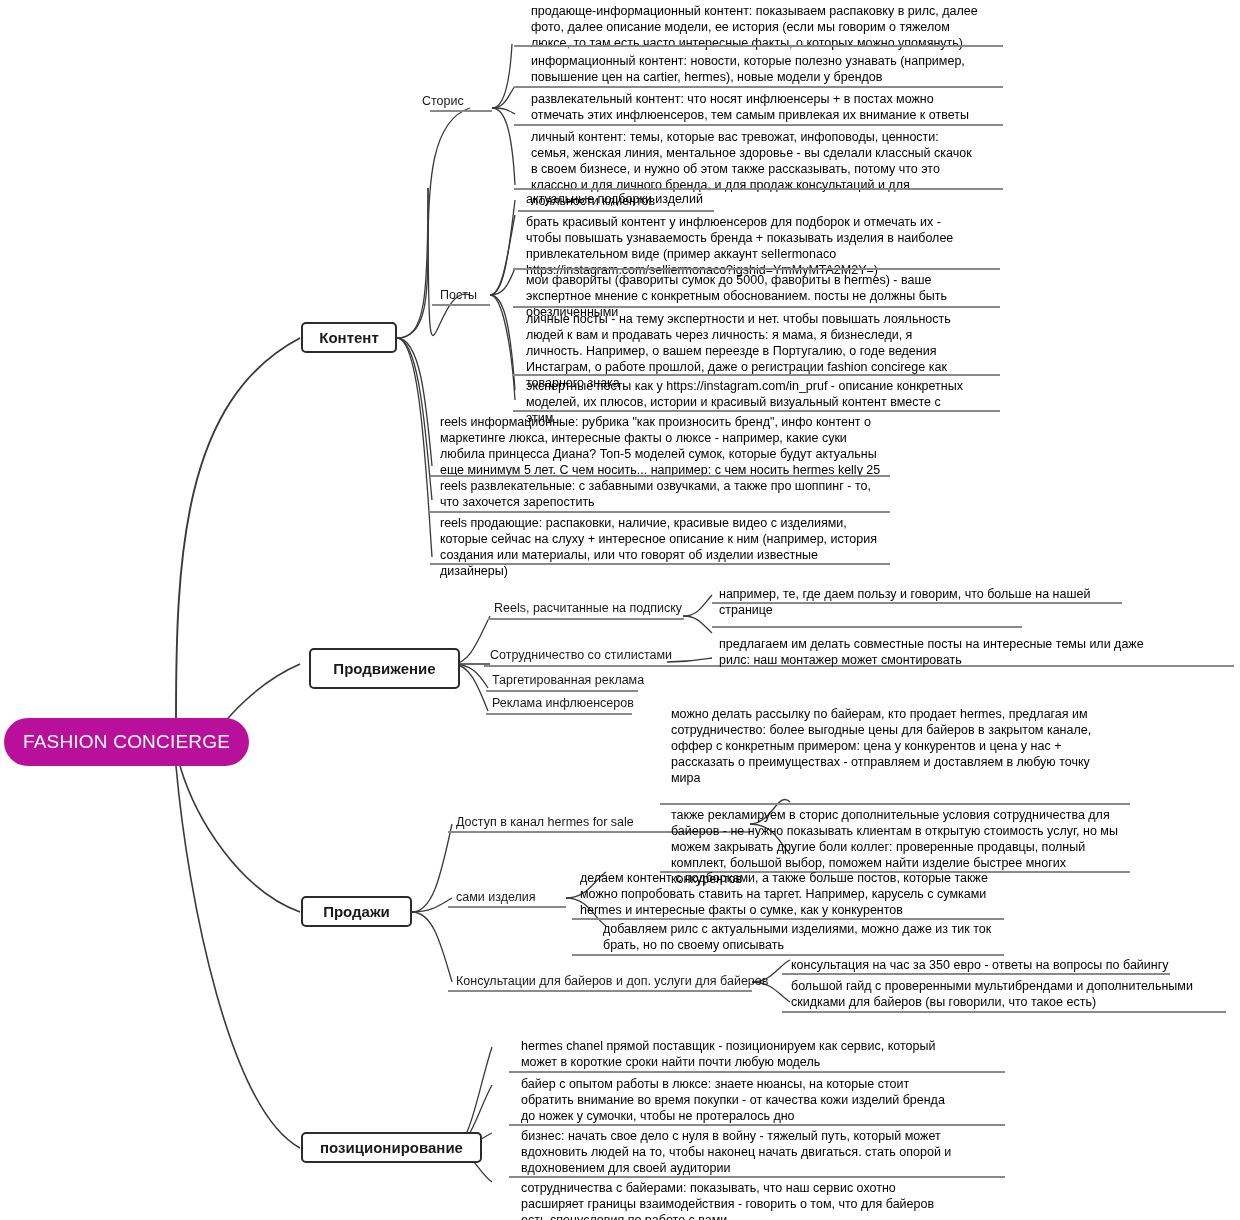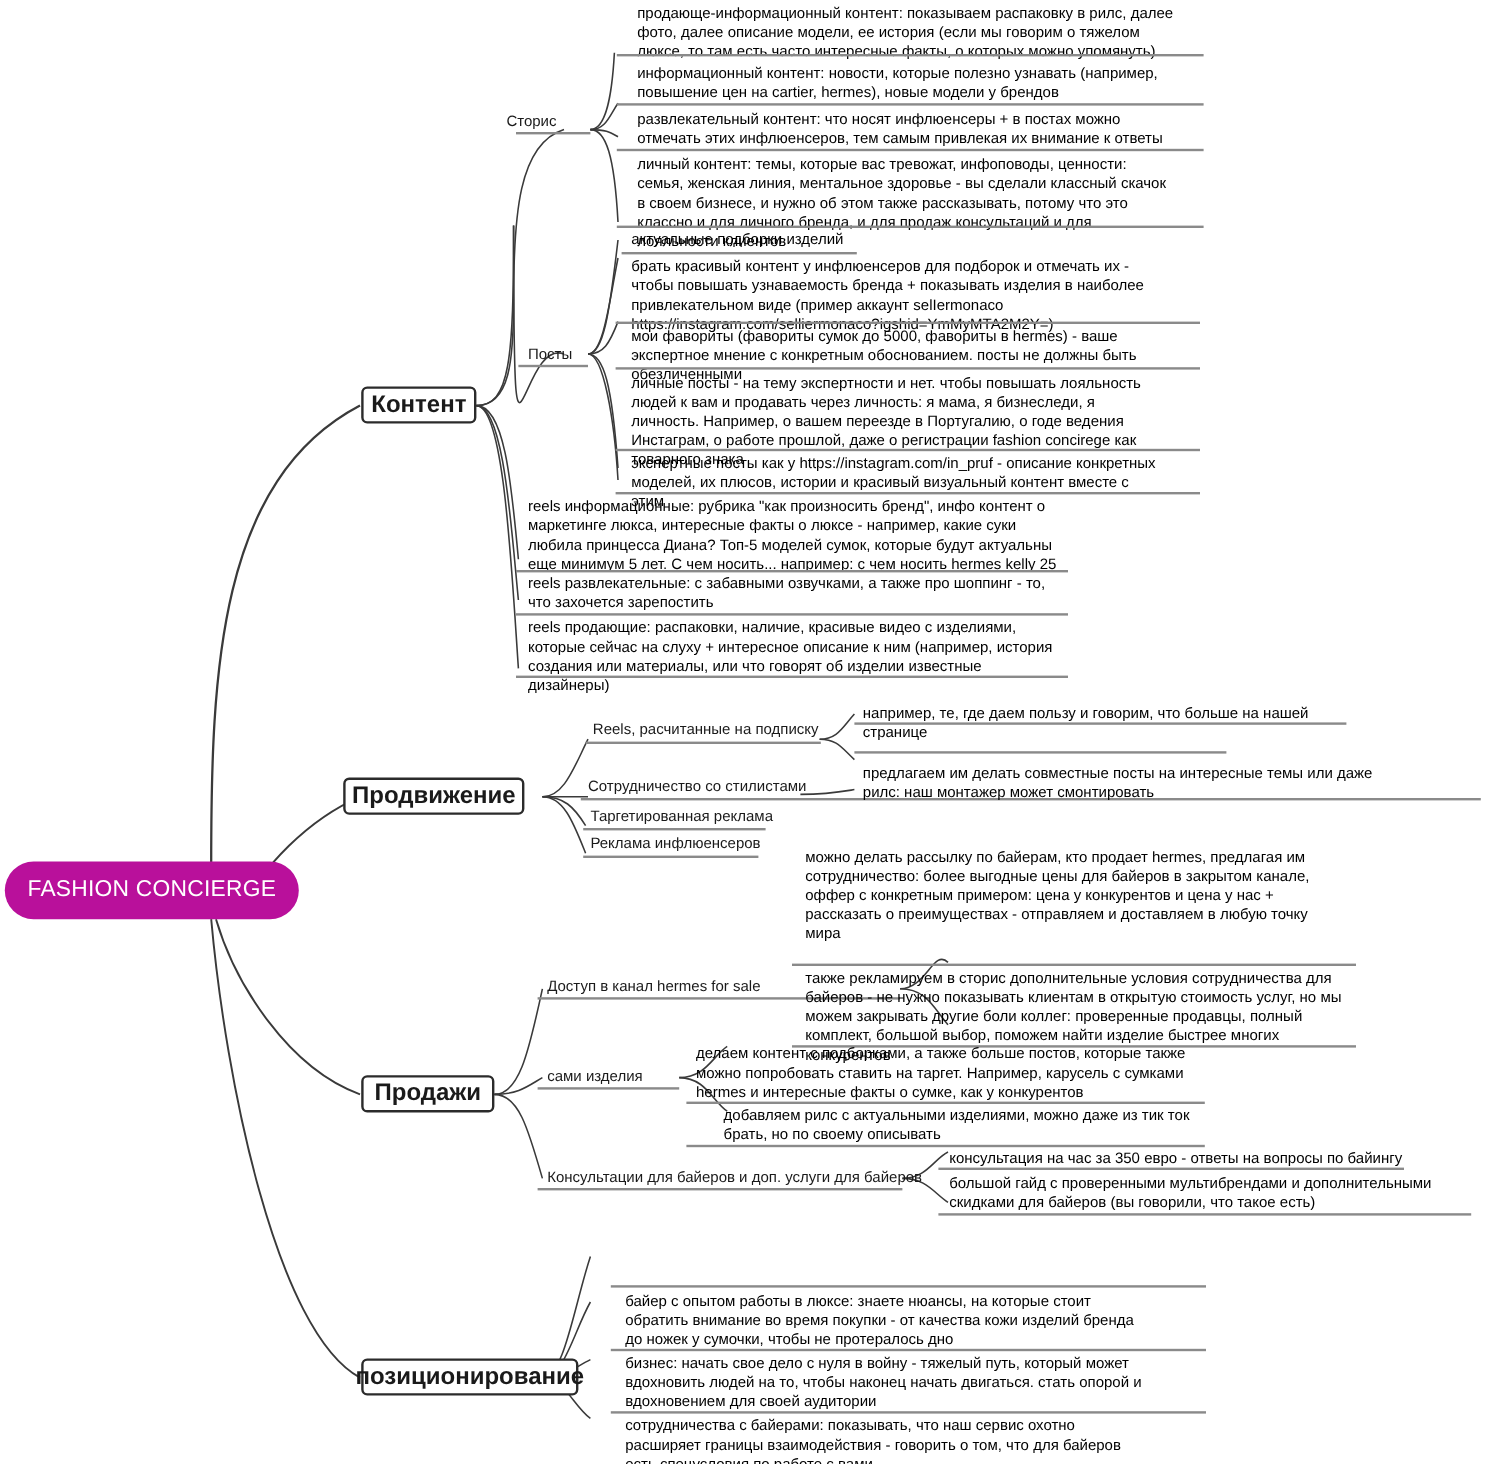--- a/index.html
+++ b/index.html
@@ -23,21 +23,21 @@
     white-space:nowrap;
   }
 
   
   .l1-node{
     position:absolute;
     border:2px solid #2b2b2b;
     border-radius:5px;
     background:#ffffff;
     font-weight:bold;
-    font-size:20px;
+    font-size:15px;
     color:#1a1a1a;
     display:flex;align-items:center;justify-content:center;
     white-space:nowrap;
     padding:0 10px;
     box-sizing:border-box;
   }
 
   
   .l2-node{
     position:absolute;
@@ -141,21 +141,21 @@
   </svg>
 
   <div class="root-node" style="left:4px;top:718px;width:245px;height:48px;">
     <span>FASHION CONCIERGE</span>
   </div>
 
   <div class="l1-node" style="left:301px;top:322px;width:96px;height:31px;">
     <span>Контент</span>
   </div>
 
-  <div class="l1-node" style="left:286px;top:648px;width:151px;height:31px;">
+  <div class="l1-node" style="left:309px;top:648px;width:151px;height:41px;">
     <span>Продвижение</span>
   </div>
 
   <div class="l1-node" style="left:301px;top:896px;width:111px;height:31px;">
     <span>Продажи</span>
   </div>
 
   <div class="l1-node" style="left:301px;top:1132px;width:181px;height:31px;">
     <span>позиционирование</span>
   </div>
@@ -299,20 +299,23 @@
   <div class="leaf" style="left:791px;top:957px;width:430px;">
     <span class="txt">консультация на час за 350 евро - ответы на вопросы по байингу</span>
   </div>
   <div class="rule" style="left:782px;top:973px;width:388px;"></div>
 
   <div class="leaf" style="left:791px;top:978px;width:430px;">
     <span class="txt">большой гайд с проверенными мультибрендами и дополнительными скидками для байеров (вы говорили, что такое есть)</span>
   </div>
   <div class="rule" style="left:782px;top:1011px;width:444px;"></div>
 
+  <div class="leaf" style="left:521px;top:1038px;width:440px;">
+    <span class="txt">hermes chanel прямой поставщик - позиционируем как сервис, который может в короткие сроки найти почти любую модель</span>
+  </div>
   <div class="rule" style="left:509px;top:1071px;width:496px;"></div>
 
   <div class="leaf" style="left:521px;top:1076px;width:440px;">
     <span class="txt">байер с опытом работы в люксе: знаете нюансы, на которые стоит обратить внимание во время покупки - от качества кожи изделий бренда до ножек у сумочки, чтобы не протералось дно</span>
   </div>
   <div class="rule" style="left:509px;top:1124px;width:496px;"></div>
 
   <div class="leaf" style="left:521px;top:1128px;width:440px;">
     <span class="txt">бизнес: начать свое дело с нуля в войну - тяжелый путь, который может вдохновить людей на то, чтобы наконец начать двигаться. стать опорой и вдохновением для своей аудитории</span>
   </div>

